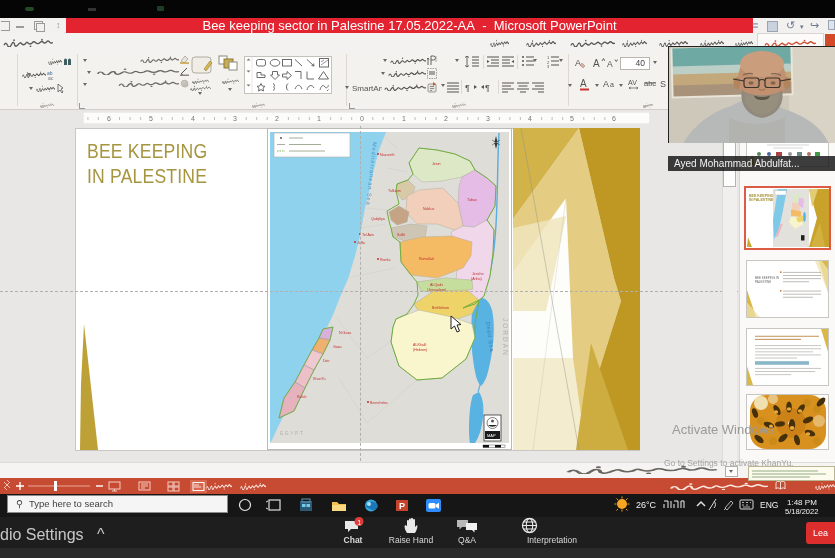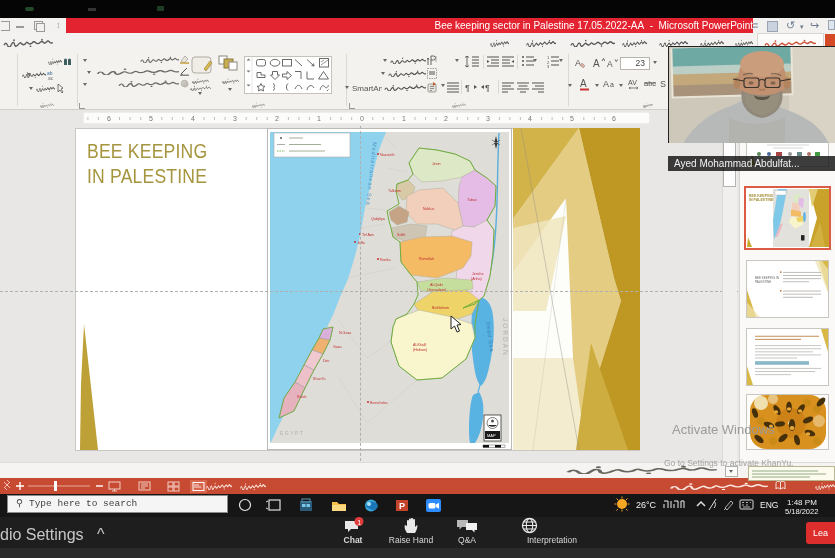--- a/index.html
+++ b/index.html
@@ -3,21 +3,21 @@
 <meta charset="utf-8">
 <style>
   html,body{margin:0;padding:0;}
   body{width:835px;height:558px;position:relative;overflow:hidden;
        font-family:"Liberation Sans",sans-serif;background:#e8e7e6;}
   .abs{position:absolute;}
   
   #topblack{left:0;top:0;width:835px;height:18px;background:#050505;}
   #titlerow{left:0;top:18px;width:835px;height:15px;background:#f2f1ef;}
   #titlered{left:66px;top:18px;width:687px;height:15px;background:#e42330;
-            color:#fff;font-size:10px;line-height:15px;text-align:right;}
+            color:#fff;font-size:13px;line-height:15px;text-align:center;}
   #tabrow{left:0;top:33px;width:835px;height:18px;background:#f3f2f0;}
   #ribbon{left:0;top:51px;width:835px;height:58px;background:#f4f2ef;}
   #ribbonline{left:0;top:109px;width:835px;height:1px;background:#d2cfca;}
   #rulerband{left:0;top:110px;width:835px;height:14px;background:#e8e7e6;}
   
   #editor{left:0;top:124px;width:835px;height:336px;background:#e8e7e6;}
   #slide{left:75px;top:128px;width:565px;height:323px;background:#fff;border:1px solid #c9c7c3;box-sizing:border-box;}
   #slidetitle{left:87px;top:139px;width:220px;height:60px;color:#a6953f;
       font-size:20px;line-height:25px;font-weight:normal;letter-spacing:0.2px;
       transform:scaleX(.88);transform-origin:left top;}
@@ -27,21 +27,21 @@
   #taskbar{left:0;top:494px;width:835px;height:23px;background:#161616;}
   #zoombar{left:0;top:517px;width:835px;height:31px;background:#1e1e1e;}
   #bottomstrip{left:0;top:548px;width:835px;height:10px;background:#2a2a2a;}
   .wm1{left:672px;top:422px;color:#9a9a98;font-size:13px;}
   .wm2{left:664px;top:458px;color:#a3a3a1;font-size:8.5px;}
   
   #thumbpanel{left:740px;top:124px;width:95px;height:338px;background:#faf9f8;}
   .thumb{position:absolute;background:#fff;border:1px solid #c8c6c2;box-sizing:border-box;}
   
   #searchbox{left:7px;top:495px;width:221px;height:18px;background:#f5f5f5;border:1px solid #8a8a8a;box-sizing:border-box;
-     color:#3f3f3f;font-size:9.5px;line-height:16px;font-family:Liberation Mono, monospace;}
+     color:#3f3f3f;font-size:9.5px;line-height:16px;}
   
   .zlabel{position:absolute;color:#d9d9d9;font-size:8.5px;top:535px;text-align:center;}
   #leave{left:806px;top:522px;width:29px;height:22px;background:#dd2e2e;border-radius:3px 0 0 3px;
      color:#fff;font-size:9px;line-height:22px;text-align:center;}
   
   #cam{left:668px;top:46px;width:167px;height:97px;background:#cec9bc;overflow:hidden;border-left:1px solid #222;border-top:1px solid #222;box-sizing:border-box;}
   .gsep{top:54px;width:1px;height:52px;background:#dcd9d3;}
   .car{width:0;height:0;border-left:2.6px solid transparent;border-right:2.6px solid transparent;border-top:3.5px solid #6a6863;}
   .vline{position:absolute;width:1px;background:#dcd9d3;}
   #camlabel{left:668px;top:128px;width:180px;height:15px;background:rgba(18,18,18,.82);
@@ -318,21 +318,21 @@
     <path d="M7,6 l3,3 -2,2 -3,-3 Z" fill="#d8b0a0" stroke="#a08070" stroke-width=".5"></path>
   </svg>
 <svg class="abs" style="left:593px;top:57px;" width="12" height="12" viewBox="0 0 12 12">
     <text x="0" y="10" font-size="10" fill="#55534f">A</text>
     <path d="M9,4 l1.5,-2.5 1.5,2.5" fill="none" stroke="#55534f" stroke-width=".9"></path>
   </svg>
 <svg class="abs" style="left:607px;top:58px;" width="11" height="11" viewBox="0 0 11 11">
     <text x="0" y="9" font-size="8.5" fill="#55534f">A</text>
     <path d="M8,1.5 l1.3,2 1.3,-2" fill="none" stroke="#55534f" stroke-width=".9"></path>
   </svg>
-<div class="abs" style="left:620px;top:57px;width:30px;height:13px;background:#fff;border:1px solid #b8b5ae;box-sizing:border-box;color:#444;font-size:8.5px;line-height:11px;text-align:right;padding-right:4px;">23</div>
+<div class="abs" style="left:620px;top:57px;width:30px;height:13px;background:#fff;border:1px solid #b8b5ae;box-sizing:border-box;color:#444;font-size:8.5px;line-height:11px;text-align:right;padding-right:4px;">40</div>
 <div class="abs car" style="left:653px;top:61px;"></div>
 
 <div class="abs car" style="left:568px;top:84px;"></div>
 <svg class="abs" style="left:579px;top:78px;" width="12" height="13" viewBox="0 0 12 13">
     <text x="1" y="9" font-size="10" fill="#55534f">A</text>
     <rect x="1" y="10.5" width="9" height="2" fill="#c33"></rect>
   </svg>
 <div class="abs car" style="left:595px;top:84px;"></div>
 <svg class="abs" style="left:603px;top:78px;" width="14" height="11" viewBox="0 0 14 11">
     <text x="0" y="9" font-size="9" fill="#55534f">A</text>

